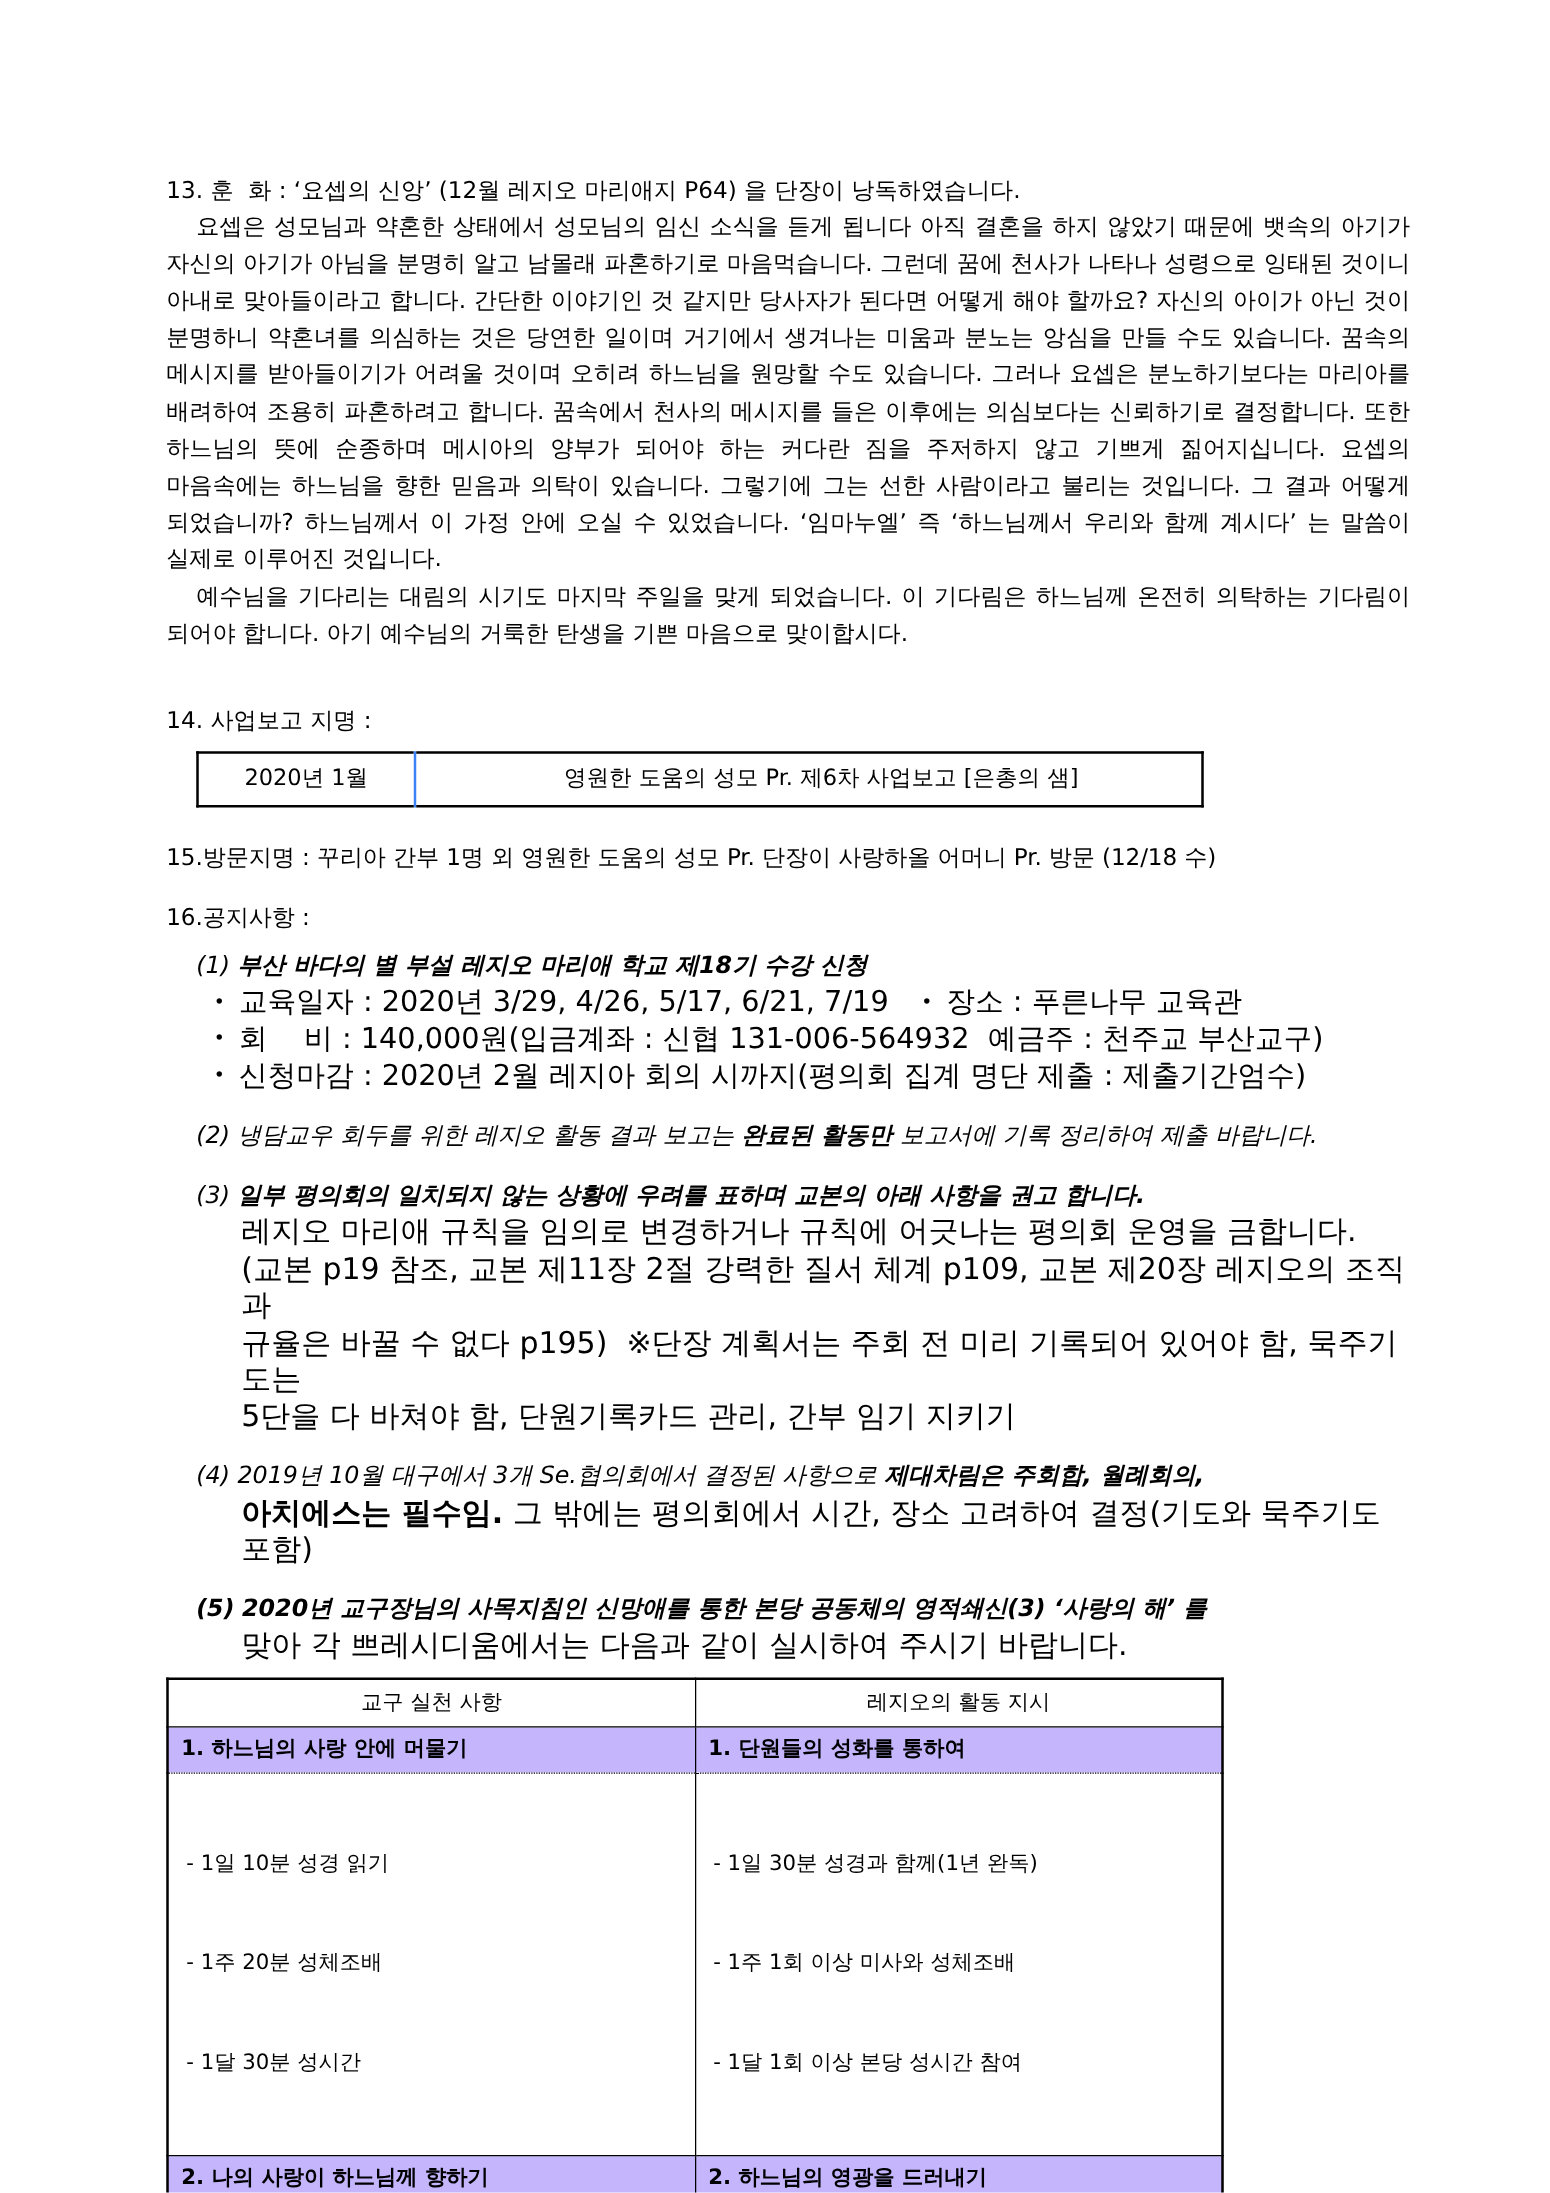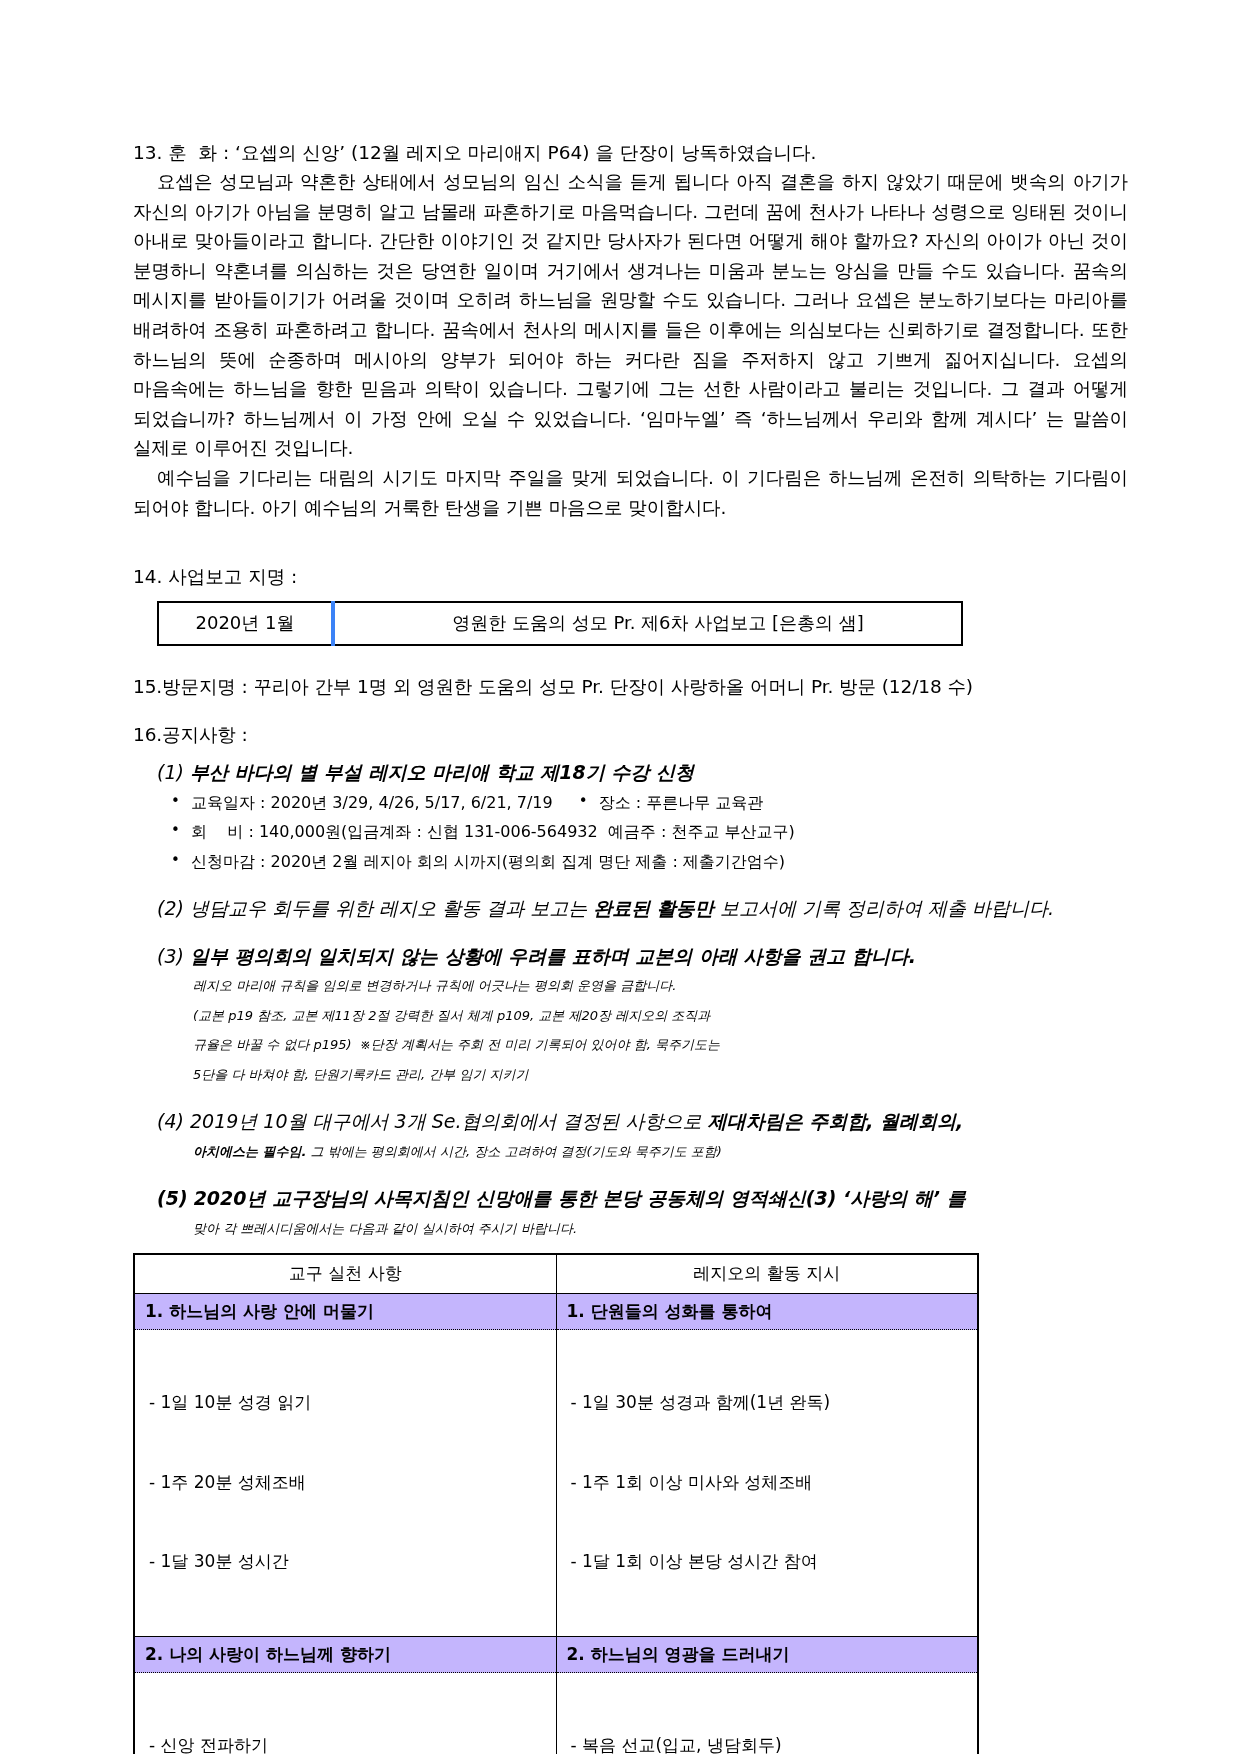--- a/index.html
+++ b/index.html
@@ -67,50 +67,49 @@
   .report-table td {
     border: 1px solid #000;
     font-size: 18px;
     line-height: 22px;
     padding: 9px 6px 10px 6px;
     white-space: pre;
   }
   .report-table td.period {
     width: 160px;
     text-align: center;
-    border-right: 4px solid #3b82f6;
+    border-right: 2px solid #3b82f6;
   }
   .report-table td.desc {
     padding-left: 26px;
     text-align: center;
   }
 
   
   .notice-block { margin-left: 24px; }
   .notice-item {
     font-size: 19px;
     line-height: 29.5px;
     white-space: pre-wrap;
     font-style: italic;
   }
   .notice-sub {
-    font-size: 13px;
+    font-size: 24px;
     line-height: 29.5px;
     margin-left: 36px;
     white-space: pre-wrap;
-    font-style: italic;
   }
   .bullets {
     margin: 0;
     padding: 0;
     list-style: none;
   }
   .bullets li {
     position: relative;
-    font-size: 16px;
+    font-size: 23px;
     line-height: 29.5px;
     padding-left: 34px;
     white-space: pre;
   }
   .bullets li::before {
     content: "\2022";
     position: absolute;
     left: 14px;
     top: -1px;
     font-size: 15px;

